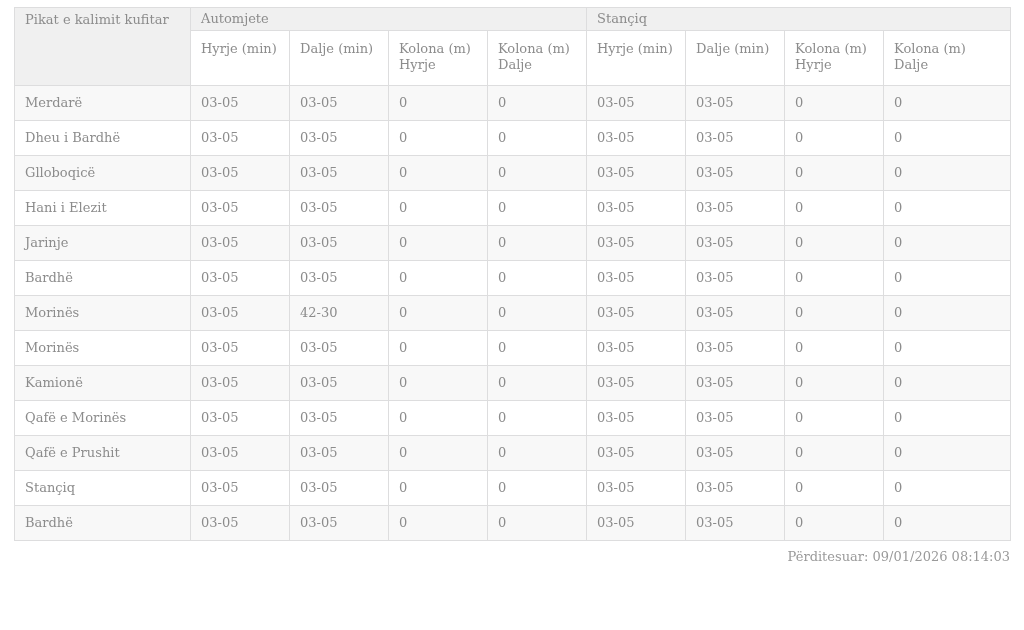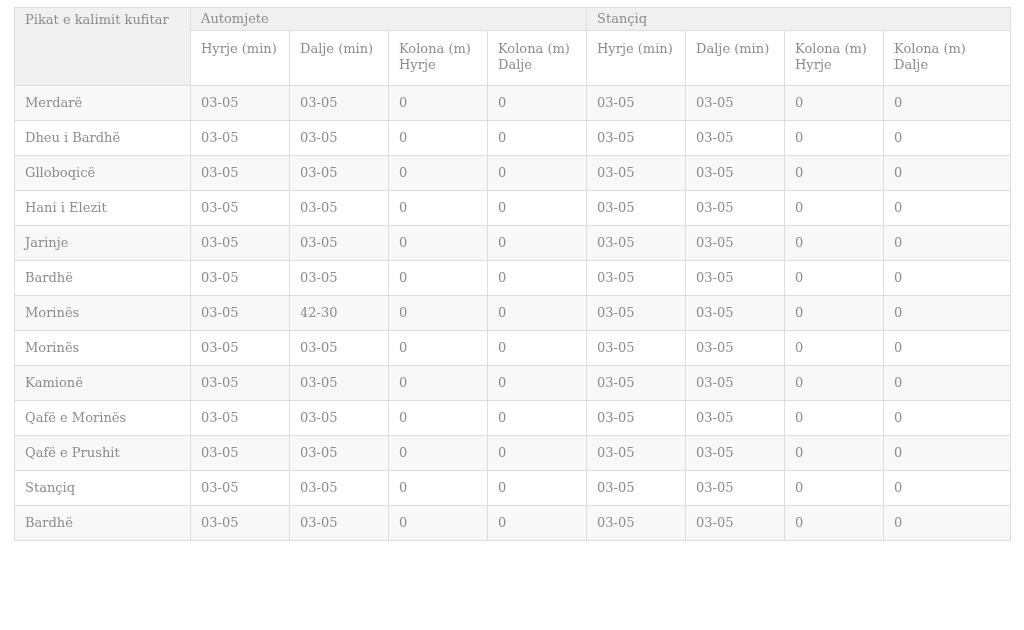--- a/index.html
+++ b/index.html
@@ -259,15 +259,16 @@
             <td>0</td>
             <td>0</td>
             <td>03-05</td>
             <td>03-05</td>
             <td>0</td>
             <td>0</td>
           </tr>
         </tbody>
     </table>
 
+    <div class="updated">Përditesuar: 09/01/2026 08:14:03</div>
 
   </div>
 </div>
 
 </body></html>

